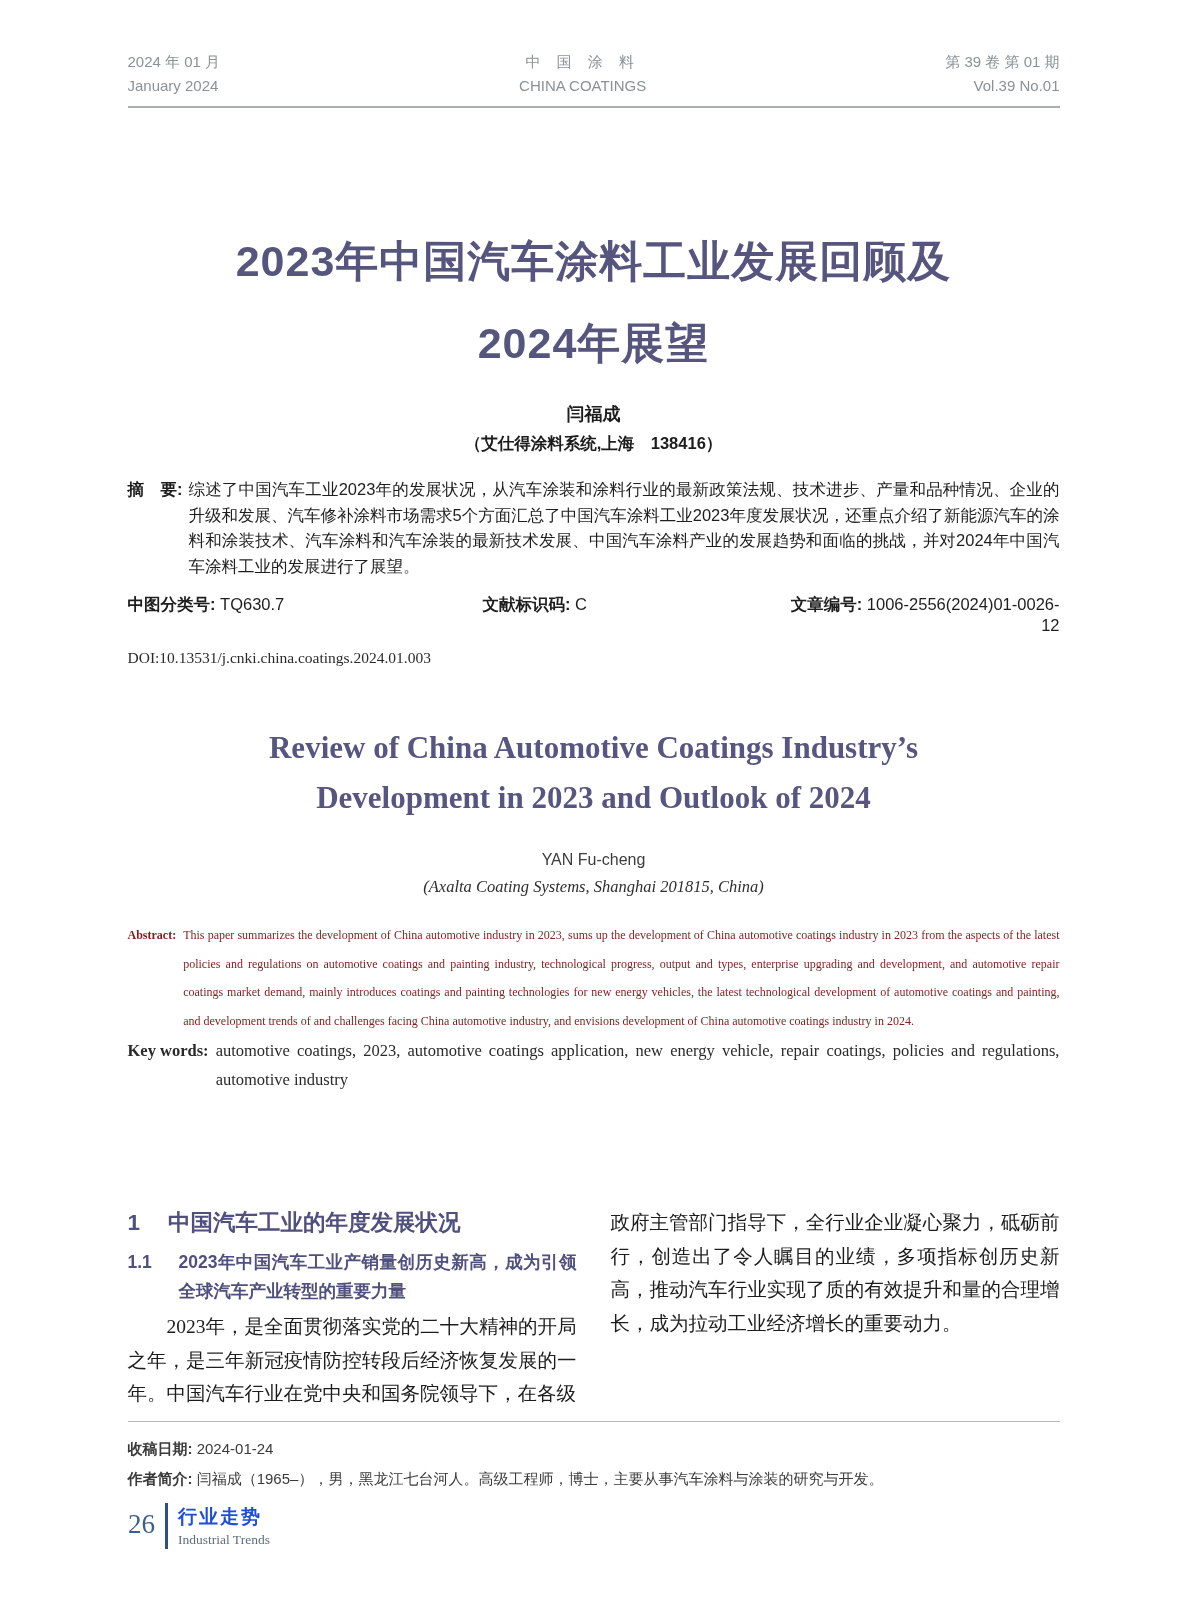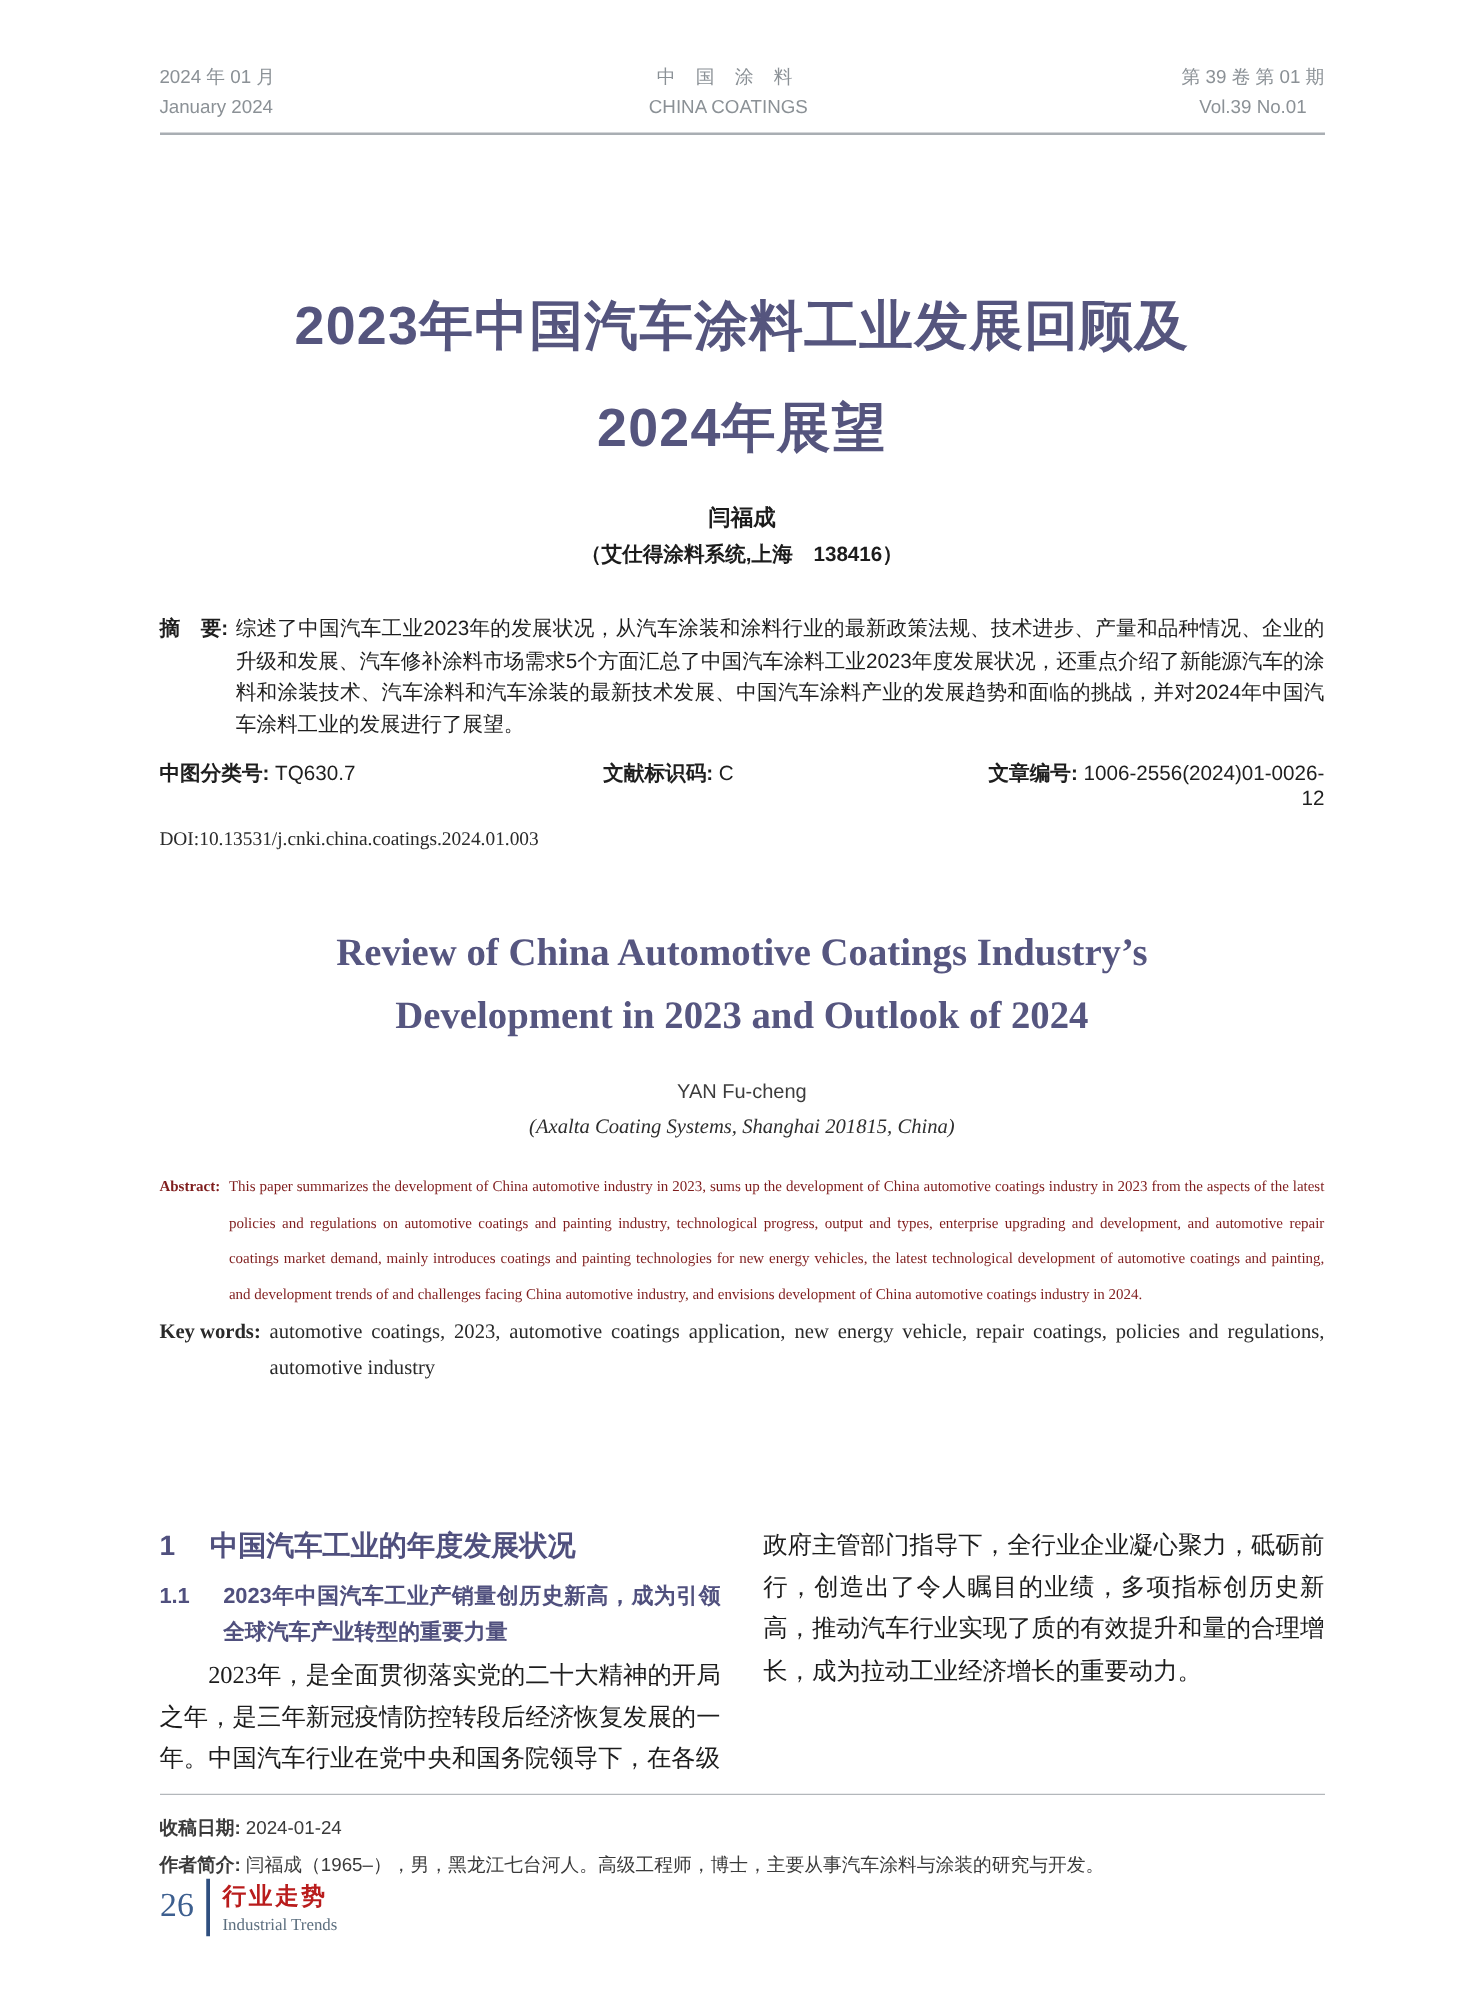--- a/index.html
+++ b/index.html
@@ -27,21 +27,21 @@
     color: #8b9196;
     font-family: "Liberation Sans", sans-serif;
     font-size: 15px;
     line-height: 24px;
     padding-bottom: 8px;
     border-bottom: 2px solid #a9aeb3;
   }
   .jh-left { text-align: left; }
   .jh-center { text-align: center; }
   .jh-center .cn { letter-spacing: 6px; }
-  .jh-right { text-align: center; }
+  .jh-right { text-align: right; }
 
   
   .cn-title {
     margin-top: 112px;
     text-align: center;
     font-family: "Liberation Sans", sans-serif;
     font-weight: bold;
     font-size: 43px;
     line-height: 82px;
     color: #55557e;
@@ -59,21 +59,21 @@
     margin-top: 7px;
     text-align: center;
     font-family: "Liberation Sans", sans-serif;
     font-weight: bold;
     font-size: 16.5px;
     color: #1c1c1c;
   }
 
   
   .cn-abstract {
-    margin-top: 36px;
+    margin-top: 22px;
     display: flex;
     font-family: "Liberation Sans", sans-serif;
     font-size: 16.5px;
     line-height: 25.5px;
     color: #1e1e1e;
   }
   .cn-abstract .label { font-weight: bold; white-space: nowrap; margin-right: 6px; }
   .cn-abstract .text { flex: 1; text-align: justify; font-weight: 500; }
 
   .cn-keywords {
@@ -227,21 +227,21 @@
     width: 3px;
     height: 46px;
     background: #2f4f7f;
     margin-right: 10px;
   }
   .pf-col { display: flex; flex-direction: column; justify-content: center; }
   .pf-cn {
     font-family: "Liberation Sans", sans-serif;
     font-weight: bold;
     font-size: 19px;
-    color: #b91c1c;
+    color: #1d4ed8;
     letter-spacing: 2px;
   }
   .pf-en {
     font-family: "Liberation Serif", serif;
     font-size: 13.5px;
     color: #5d6f7f;
     margin-top: 2px;
   }
 </style>
 </head>

